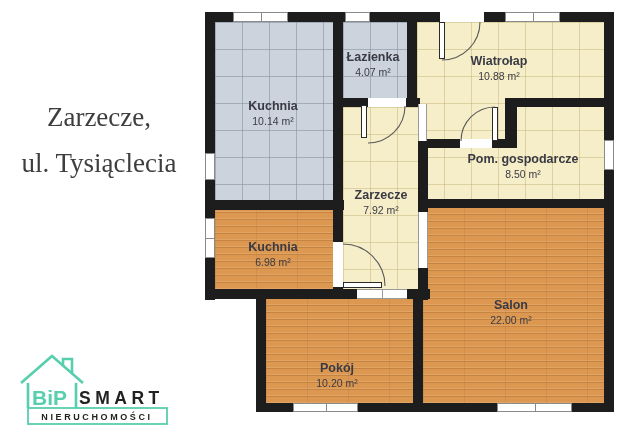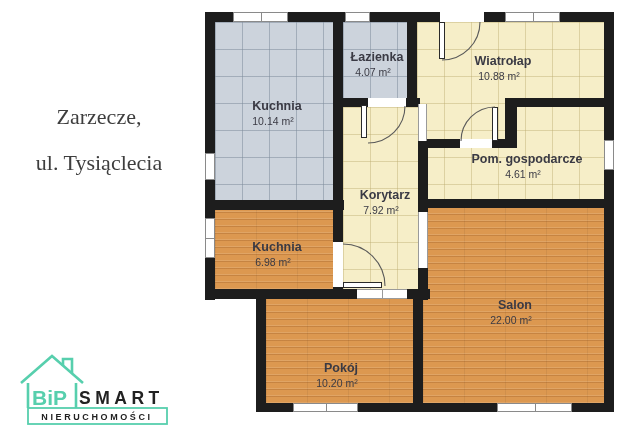--- a/index.html
+++ b/index.html
@@ -1,21 +1,21 @@
 <!DOCTYPE html>
 <html><head>
 <meta charset="utf-8">
 <style>
   html,body{margin:0;padding:0;background:#fff;}
   .stage{position:relative;width:620px;height:438px;background:#fff;overflow:hidden;
          font-family:"Liberation Sans",sans-serif;}
   
   .info{position:absolute;left:0;top:94px;width:198px;text-align:center;
         font-family:"Liberation Serif",serif;color:#3e3e3e;}
-  .info .big{font-size:22px;line-height:46px;white-space:nowrap;}
+  .info .big{font-size:27px;line-height:46px;white-space:nowrap;}
   .info .small{font-size:19px;line-height:40px;margin-top:6px;white-space:nowrap;}
   
   .room{position:absolute;z-index:1;}
   .tile-blue{background-color:#ccd3dc;
     background-image:linear-gradient(rgba(128,142,158,.55) 1px,transparent 1px),
                      linear-gradient(90deg,rgba(128,142,158,.55) 1px,transparent 1px);
     background-size:27px 27px;}
   .tile-cream{background-color:#f6eec8;
     background-image:linear-gradient(rgba(190,173,115,.45) 1px,transparent 1px),
                      linear-gradient(90deg,rgba(190,173,115,.45) 1px,transparent 1px);
@@ -29,21 +29,21 @@
   .pass-h{border-top:1px solid #9a9a9a;border-bottom:1px solid #9a9a9a;}
   .pass-v{border-left:1px solid #9a9a9a;border-right:1px solid #9a9a9a;}
   .tick-v{position:absolute;top:0;bottom:0;left:50%;width:1px;background:#9a9a9a;}
   .window{position:absolute;background:#fff;border:1px solid #8a8a8a;z-index:3;box-sizing:border-box;}
   .window .wdiv{position:absolute;top:0;bottom:0;left:50%;width:1px;background:#8a8a8a;}
   .window.v .wdiv{left:0;right:0;top:50%;height:1px;width:auto;}
   .leaf{position:absolute;background:#fff;border:1px solid #2a2a2a;z-index:4;box-sizing:border-box;}
   .arcs{position:absolute;left:0;top:0;z-index:5;pointer-events:none;}
   .room-label{position:absolute;z-index:6;text-align:center;color:#3a3a44;
               transform:translateX(-50%);white-space:nowrap;}
-  .room-name{font-size:12.5px;font-weight:700;line-height:14px;padding-left:8px;}
+  .room-name{font-size:12.5px;font-weight:700;line-height:14px;}
   .room-area{font-size:10.5px;font-weight:400;line-height:13px;margin-top:2px;}
   .logo{position:absolute;left:18px;top:350px;z-index:7;}
 </style>
 </head>
 <body>
 
 <div class="stage">
 
   <aside class="info">
     <div class="big">Zarzecze,</div>
@@ -138,24 +138,24 @@
     <div class="room-label" style="left:373px;top:50px">
       <div class="room-name">Łazienka</div>
       <div class="room-area">4.07 m²</div>
     </div>
     <div class="room-label" style="left:499px;top:54px">
       <div class="room-name">Wiatrołap</div>
       <div class="room-area">10.88 m²</div>
     </div>
     <div class="room-label" style="left:523px;top:152px">
       <div class="room-name">Pom. gospodarcze</div>
-      <div class="room-area">4.61 m²</div>
+      <div class="room-area">8.50 m²</div>
     </div>
     <div class="room-label" style="left:381px;top:188px">
-      <div class="room-name">Korytarz</div>
+      <div class="room-name">Zarzecze</div>
       <div class="room-area">7.92 m²</div>
     </div>
     <div class="room-label" style="left:273px;top:240px">
       <div class="room-name">Kuchnia</div>
       <div class="room-area">6.98 m²</div>
     </div>
     <div class="room-label" style="left:337px;top:361px">
       <div class="room-name">Pokój</div>
       <div class="room-area">10.20 m²</div>
     </div>

